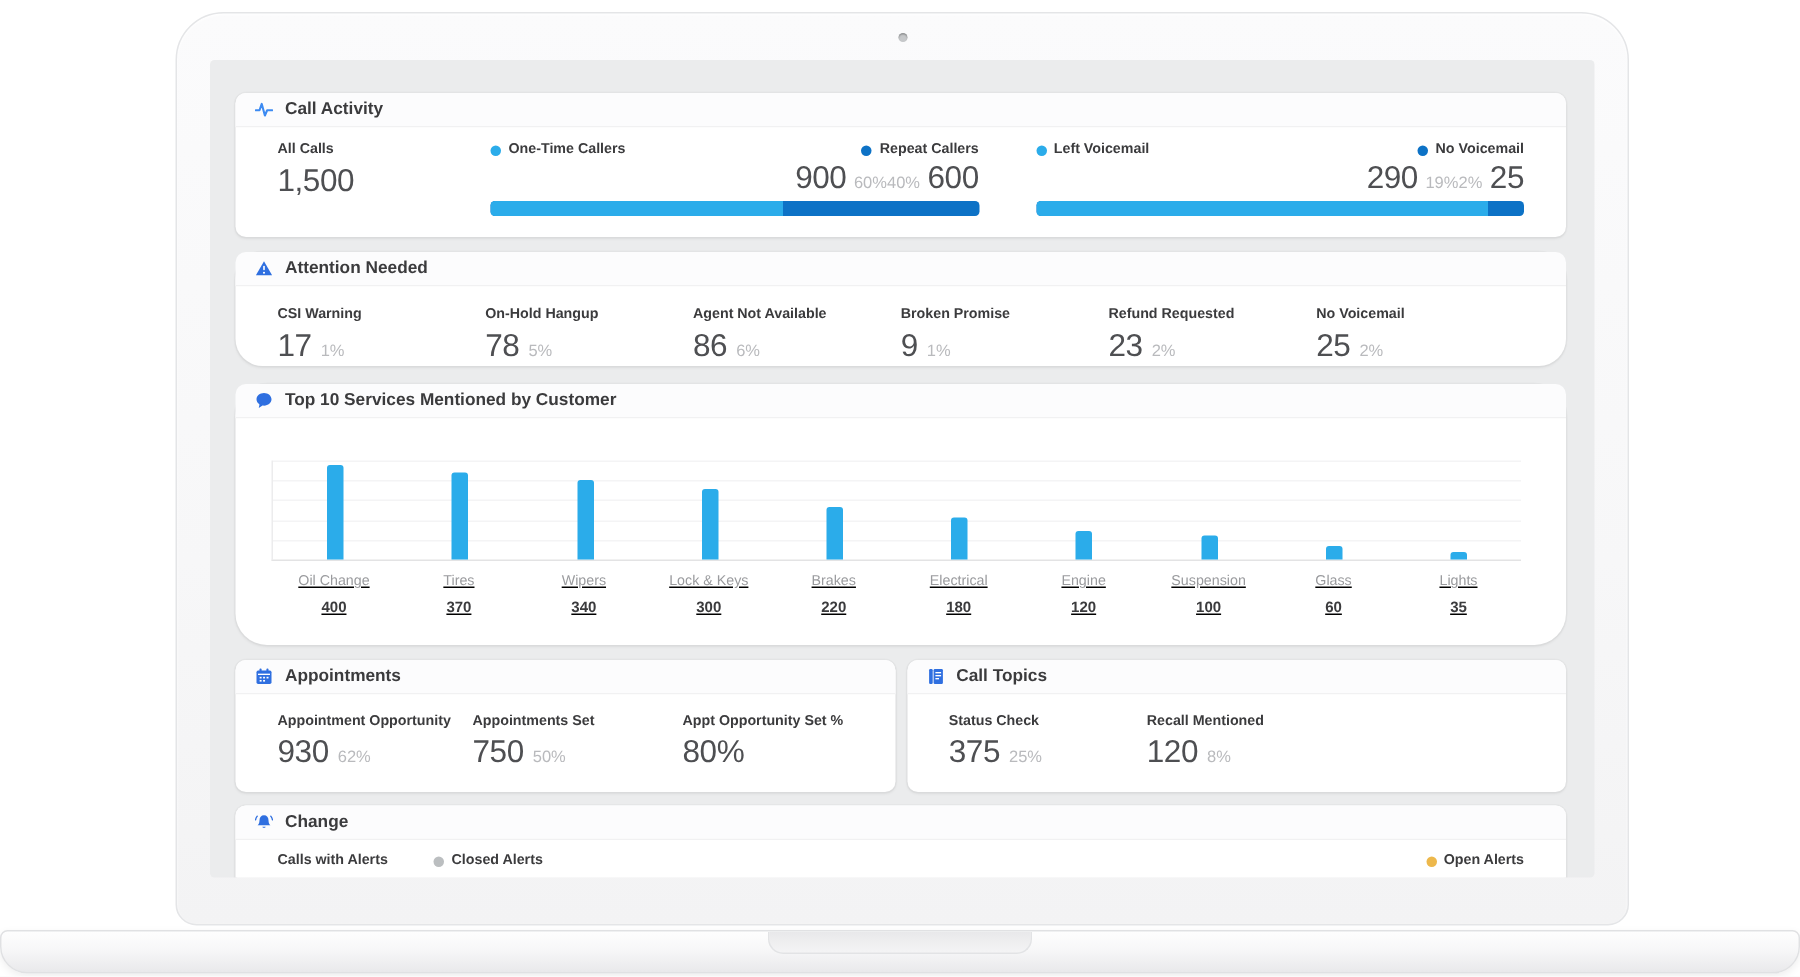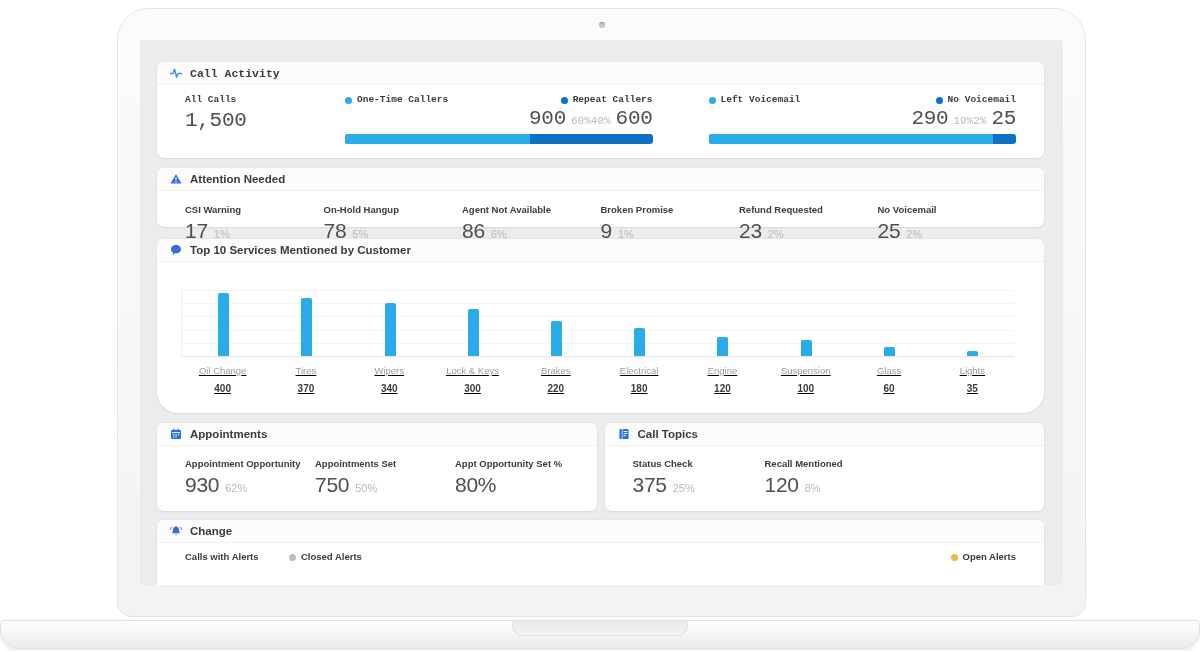--- a/index.html
+++ b/index.html
@@ -33,34 +33,34 @@
             background:#fcfcfd; border-bottom:1px solid #f1f1f2; border-radius:7px 7px 0 0; }
   .card-h .t { font-size:11.5px; font-weight:bold; color:#3b3b3d; }
   .icon { width:12px; height:12px; flex:none; display:block; }
 
   .lbl  { font-size:9.5px; font-weight:bold; color:#3b3b3d; line-height:1.15; white-space:nowrap; }
   .vrow { display:flex; align-items:baseline; gap:6px; margin-top:4px; }
   .val  { font-size:21px; font-weight:300; color:#4e4f52; letter-spacing:-0.3px; line-height:1.05; }
   .pct  { font-size:11px; color:#b9babd; line-height:1; }
 
   
-  .c1 { height:96px; margin-bottom:10px;font-family:Liberation Mono, monospace; }
-  .c1-body { display:flex; gap:56px; padding:10px 28px 0 28px; }
+  .c1 { height:96px; margin-bottom:10px; }
+  .c1-body { display:flex; gap:38px; padding:10px 28px 0 28px; }
   .colA { width:104px; flex:none; }
   .grp { flex:1; min-width:0; }
   .grp-top { display:flex; justify-content:space-between; align-items:center; }
   .legend { display:inline-flex; align-items:center; gap:5px; }
   .dot { width:7px; height:7px; border-radius:50%; flex:none; }
   .grp-vals { display:flex; justify-content:flex-end; align-items:baseline; margin-top:2px; }
   .vwrap { display:inline-flex; align-items:baseline; gap:5px; }
   .pbar { height:10px; margin-top:4px; border-radius:3px; overflow:hidden; display:flex; }
   .pbar .seg { height:100%; }
 
   
-  .c2 { height:59px; margin-bottom:12px; }
+  .c2 { height:76px; margin-bottom:12px;border-radius:18px; }
   .c2-body { display:grid; grid-template-columns:repeat(6,1fr); padding:14px 28px 0 28px; }
 
   
   .c3 { height:174px; margin-bottom:10px;border-radius:21px; }
   .chartwrap { margin:28px 30px 0 24px; }
   .plot { position:relative; height:67px; border-left:1px solid #ececed; border-bottom:1px solid #e3e3e4; }
   .gl { position:absolute; left:0; right:0; height:1px; background:#f4f4f5; }
   .cols { position:absolute; left:0; right:0; top:0; bottom:0; display:flex; }
   .ccol { flex:1; display:flex; align-items:flex-end; justify-content:center; }
   .vbar { width:11px; background:#2BACEA; border-radius:2px 2px 0 0; }

